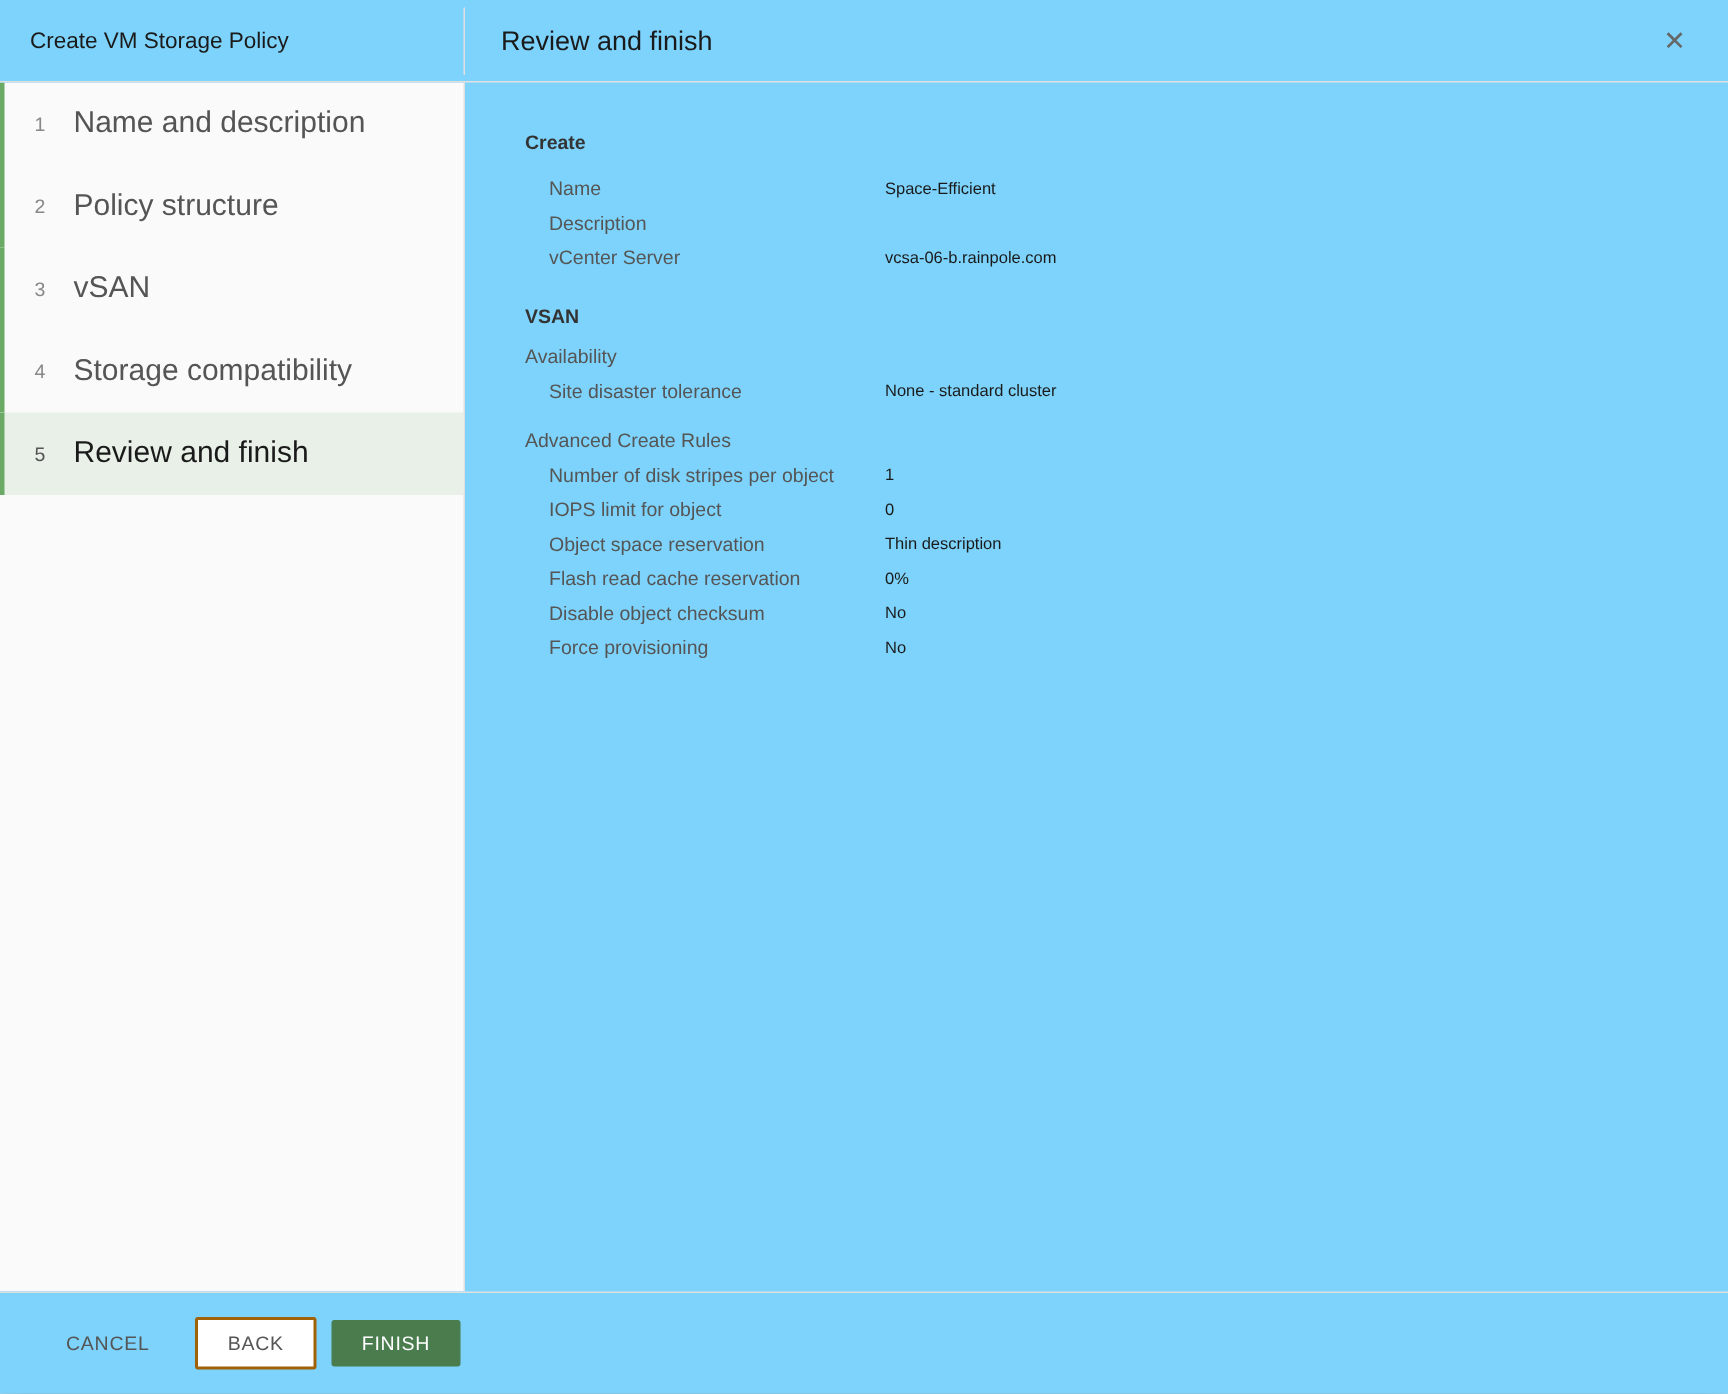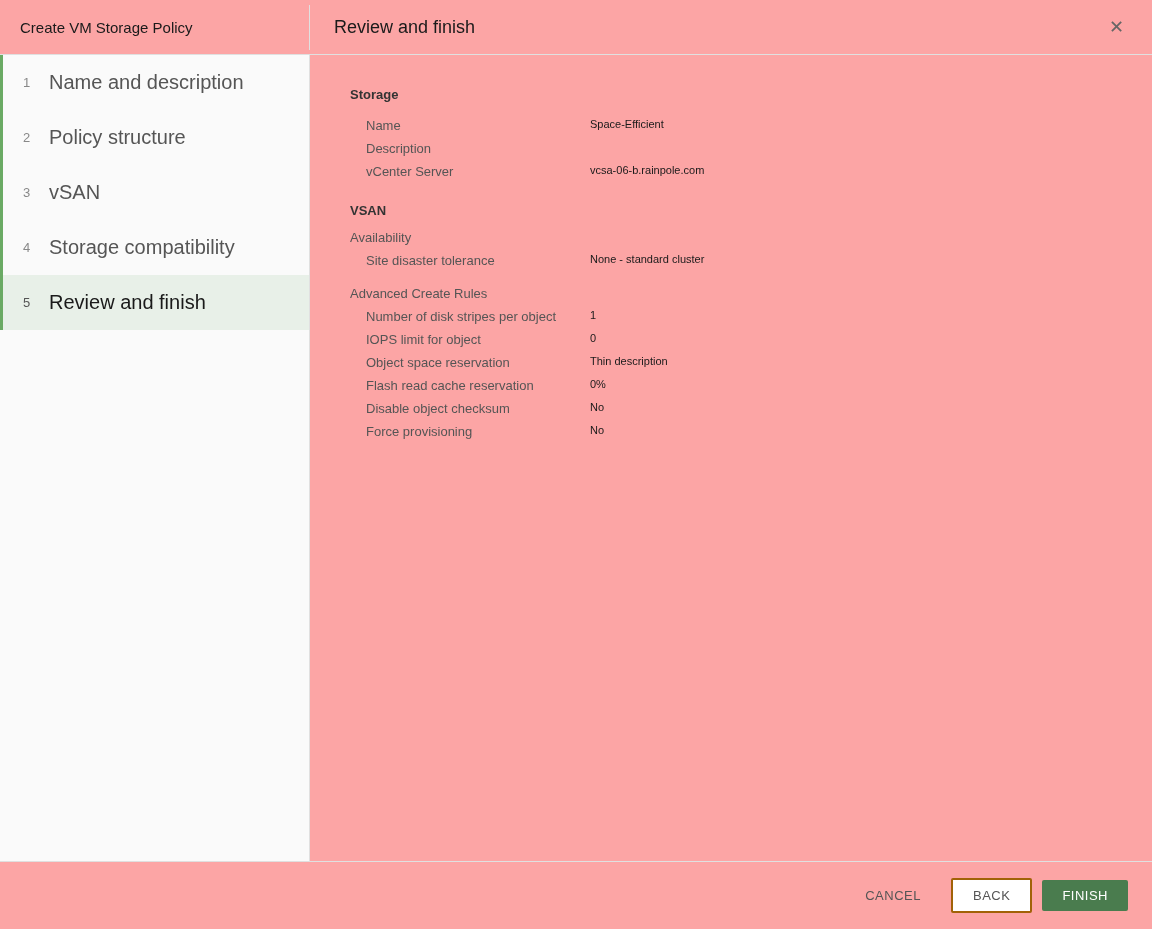--- a/index.html
+++ b/index.html
@@ -8,21 +8,21 @@
       font-size: 13px;
       background: #f0f0f0;
       display: flex;
       align-items: center;
       justify-content: center;
       min-height: 100vh;
     }
     .dialog {
       width: 1152px;
       height: 929px;
-      background: #fca5a5;
+      background: #7dd3fc;
       display: flex;
       flex-direction: column;
       box-shadow: 0 4px 20px rgba(0,0,0,0.3);
       position: relative;
     }
     .close-btn {
       background: none;
       border: none;
       cursor: pointer;
       color: #666;
@@ -78,21 +78,21 @@
     .section-header {
       font-size: 13px;
       font-weight: 600;
       color: #333;
       margin-bottom: 12px;
       margin-top: 8px;
     }
     .field-row {
       display: flex;
       padding: 4px 0;
-      align-items: flex-start;
+      align-items: center;
     }
     .field-label {
       width: 240px;
       color: #555;
       font-size: 13px;
       flex-shrink: 0;
       padding-left: 16px;
     }
     .field-value {
       color: #1a1a1a;
@@ -103,21 +103,20 @@
       color: #555;
       margin-top: 10px;
       margin-bottom: 4px;
       font-weight: 500;
     }
     .vsan-section {
       margin-top: 20px;
     }
     .dialog-footer {
       display: flex;
-      justify-content: flex-end;
       align-items: center;
       padding: 16px 24px;
       border-top: 1px solid #e0e0e0;
       gap: 10px;
     }
     .btn {
       padding: 8px 20px;
       font-size: 13px;
       border: none;
       cursor: pointer;
@@ -178,21 +177,21 @@
         <span class="step-label">Storage compatibility</span>
       </div>
       <div class="sidebar-item active">
         <span class="step-number">5</span>
         <span class="step-label">Review and finish</span>
       </div>
     </div>
 
     <div class="content">
 
-      <div class="section-header">Storage</div>
+      <div class="section-header">Create</div>
       <div class="field-row">
         <span class="field-label">Name</span>
         <span class="field-value">Space-Efficient</span>
       </div>
       <div class="field-row">
         <span class="field-label">Description</span>
         <span class="field-value"></span>
       </div>
       <div class="field-row">
         <span class="field-label">vCenter Server</span>

